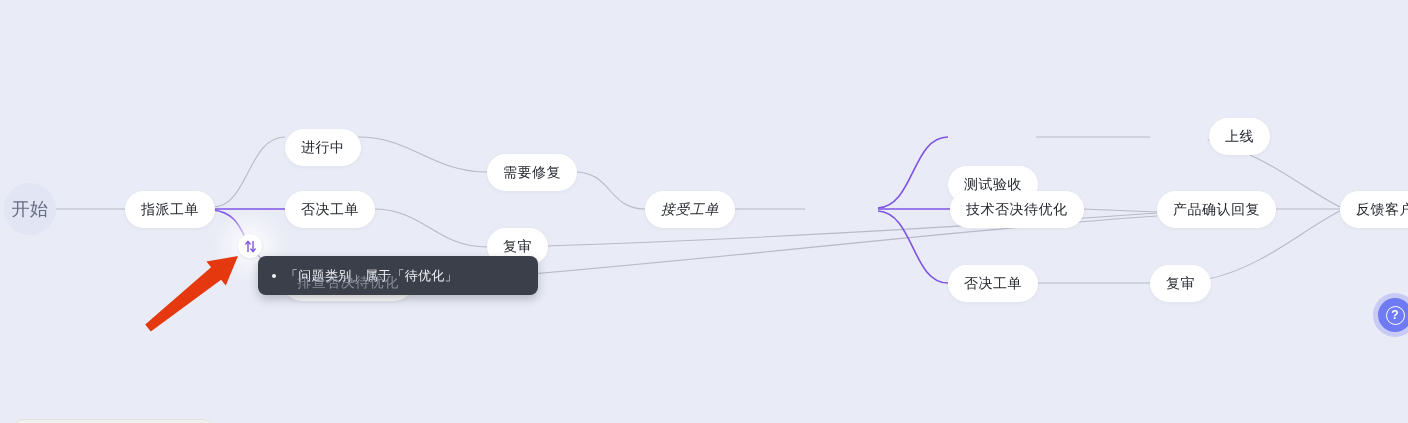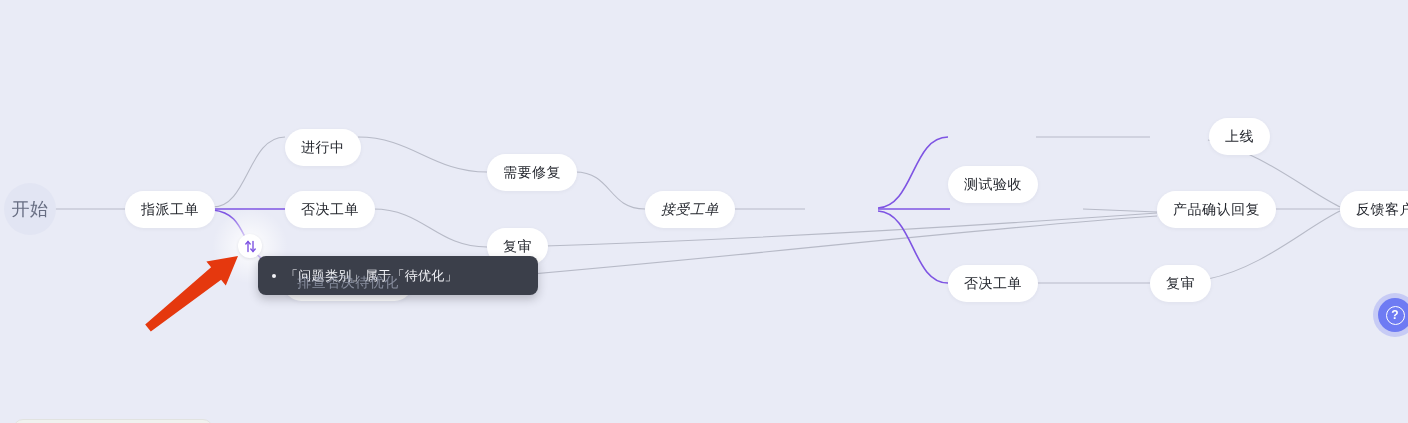--- a/index.html
+++ b/index.html
@@ -124,20 +124,21 @@
 
   <div class="node" style="left:487px;top:228px;min-width:58px;">复审</div>
 
   <div class="node" style="left:283px;top:264px;min-width:130px;z-index:5;"></div>
 
   <div class="node" style="left:645px;top:191px;min-width:88px;font-style:italic;">接受工单</div>
 
 
   <div class="node" style="left:948px;top:118px;min-width:88px;margin-top:48px;">测试验收</div>
 
+  <div class="node" style="left:950px;top:191px;min-width:128px;">技术否决待优化</div>
 
   <div class="node" style="left:948px;top:265px;min-width:88px;">否决工单</div>
 
   <div class="node" style="left:1209px;top:118px;min-width:58px;">上线</div>
 
   <div class="node" style="left:1157px;top:191px;min-width:112px;text-align:right;">产品确认回复</div>
 
   <div class="node" style="left:1150px;top:265px;min-width:58px;">复审</div>
 
   <div class="node" style="left:1340px;top:191px;min-width:88px;">反馈客户</div>

